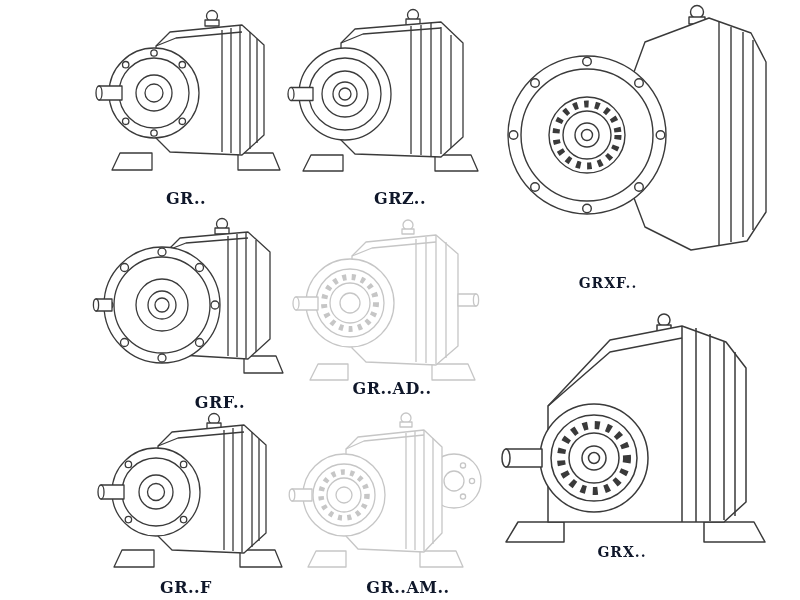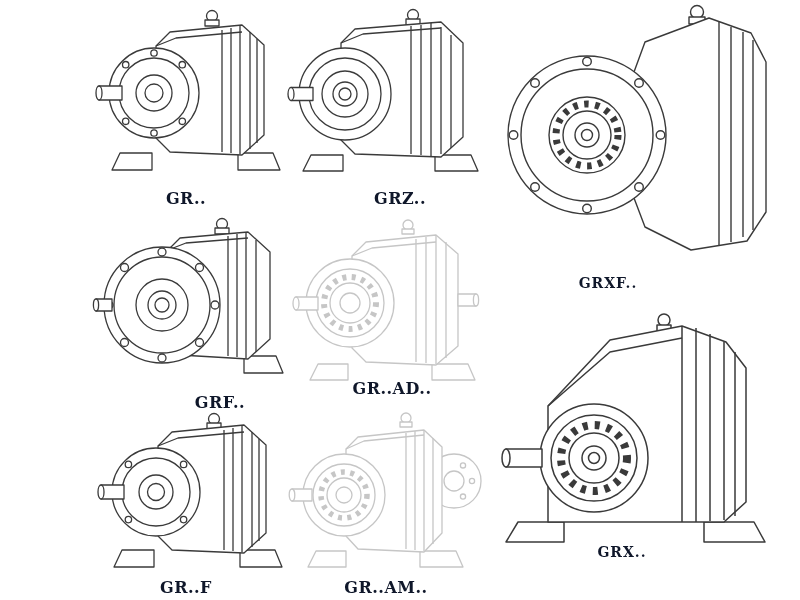--- a/index.html
+++ b/index.html
@@ -270,21 +270,21 @@
         <circle cx="56" cy="90" r="17"></circle>
           <circle cx="56" cy="90" r="8"></circle>
       </g>
       <g>
         <rect x="4" y="84" width="20" height="12"></rect>
           <ellipse cx="4" cy="90" rx="2.8" ry="6"></ellipse>
       </g>
     </g>
   </svg>
 </div>
-<div class="lbl" style="left:386px; top:578px;">GR..AM..</div>
+<div class="lbl" style="left:408px; top:578px;">GR..AM..</div>
 
 <div class="fig" style="left:492px; top:300px; width:300px; height:262px;">
   <svg viewBox="0 0 300 262">
     <g fill="#ffffff" stroke="#3a3a3a" stroke-width="1.5" stroke-linejoin="round">
       <g>
         <circle cx="172" cy="20" r="6"></circle>
           <rect x="165" y="25" width="14" height="6"></rect>
       </g>
       <g>
         <polygon points="26,222 72,222 72,242 14,242"></polygon>

